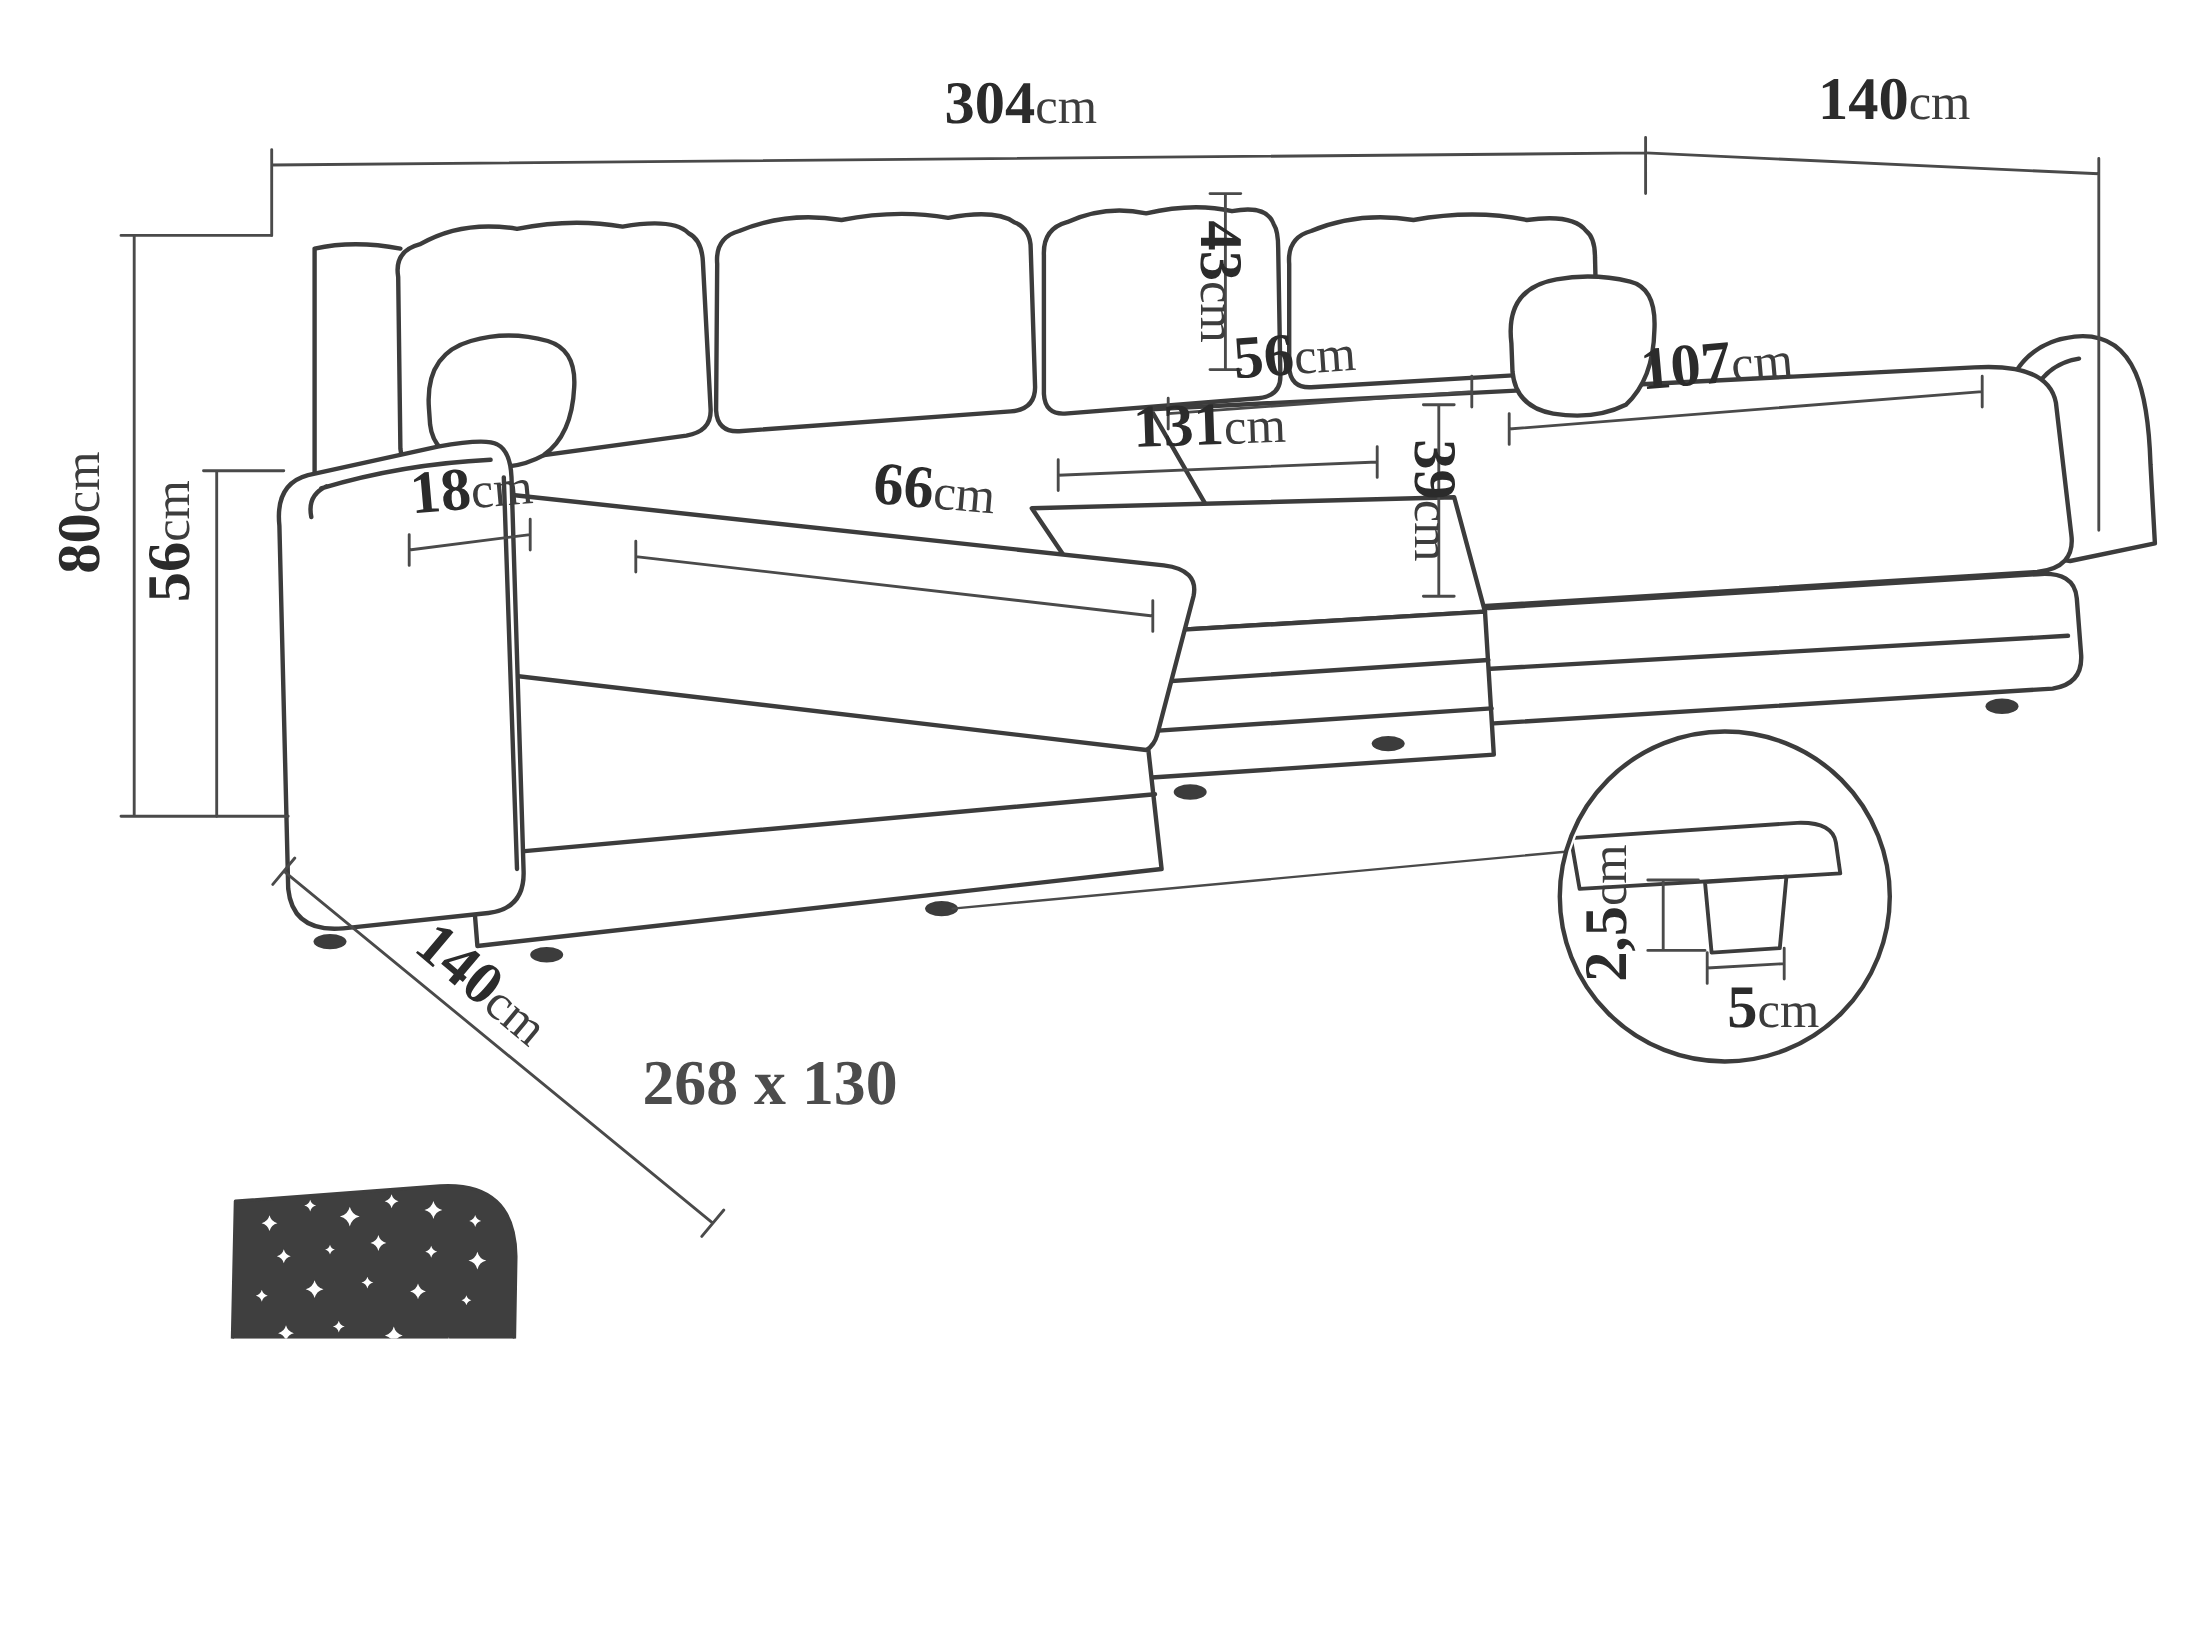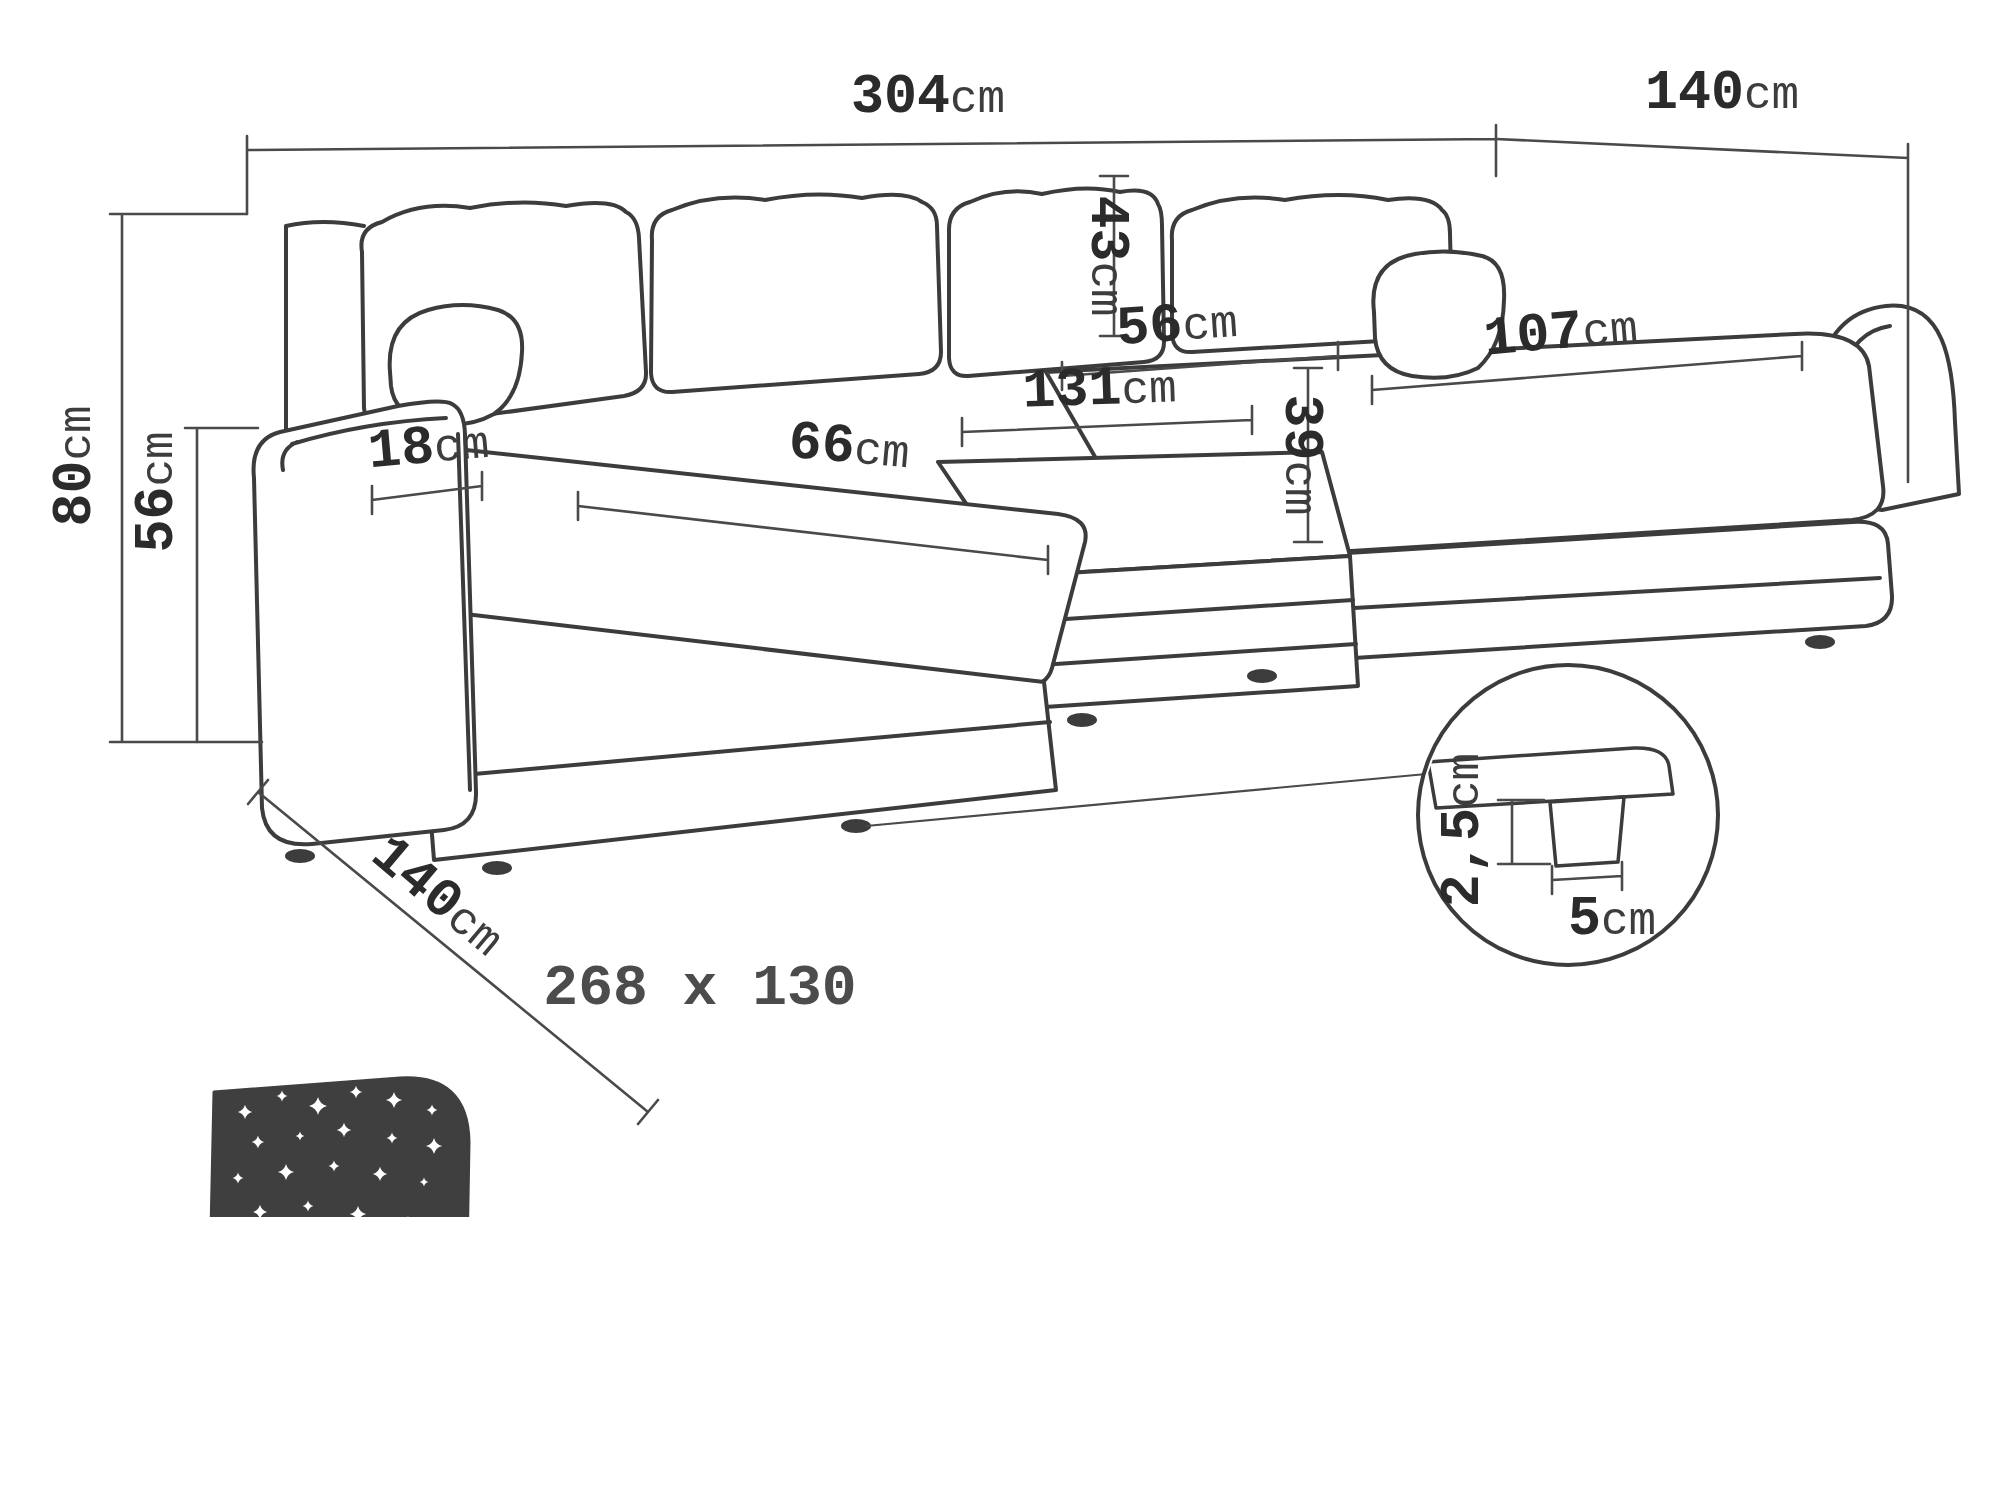--- a/index.html
+++ b/index.html
@@ -1,17 +1,17 @@
 <!DOCTYPE html>
 <html><head>
 <meta charset="utf-8">
 <style>
   html,body{margin:0;padding:0;background:#fff;}
   .stage{position:relative;width:2000px;height:1217px;background:#fff;overflow:hidden;
-         font-family:Liberation Mono, monospace;}
+         font-family:Liberation Serif, serif;}
   svg{position:absolute;left:0;top:0;}
   .sofa{fill:#ffffff;stroke:#3c3c3c;stroke-width:4;stroke-linejoin:round;stroke-linecap:round;}
   .sofa-line{fill:none;stroke:#3c3c3c;stroke-width:4;stroke-linejoin:round;stroke-linecap:round;}
   .dim{fill:none;stroke:#4a4a4a;stroke-width:2.6;stroke-linecap:round;}
   .thin{fill:none;stroke:#4a4a4a;stroke-width:2.2;stroke-linecap:round;}
   .foot{fill:#3c3c3c;stroke:none;}
   .lbl{text-anchor:middle;}
   .dim-num{font-weight:700;font-size:55px;fill:#2b2b2b;}
   .dim-unit{font-weight:400;font-size:46px;fill:#3d3d3d;}
   .bed-size{font-weight:700;font-size:58px;fill:#4c4c4c;text-anchor:middle;}

